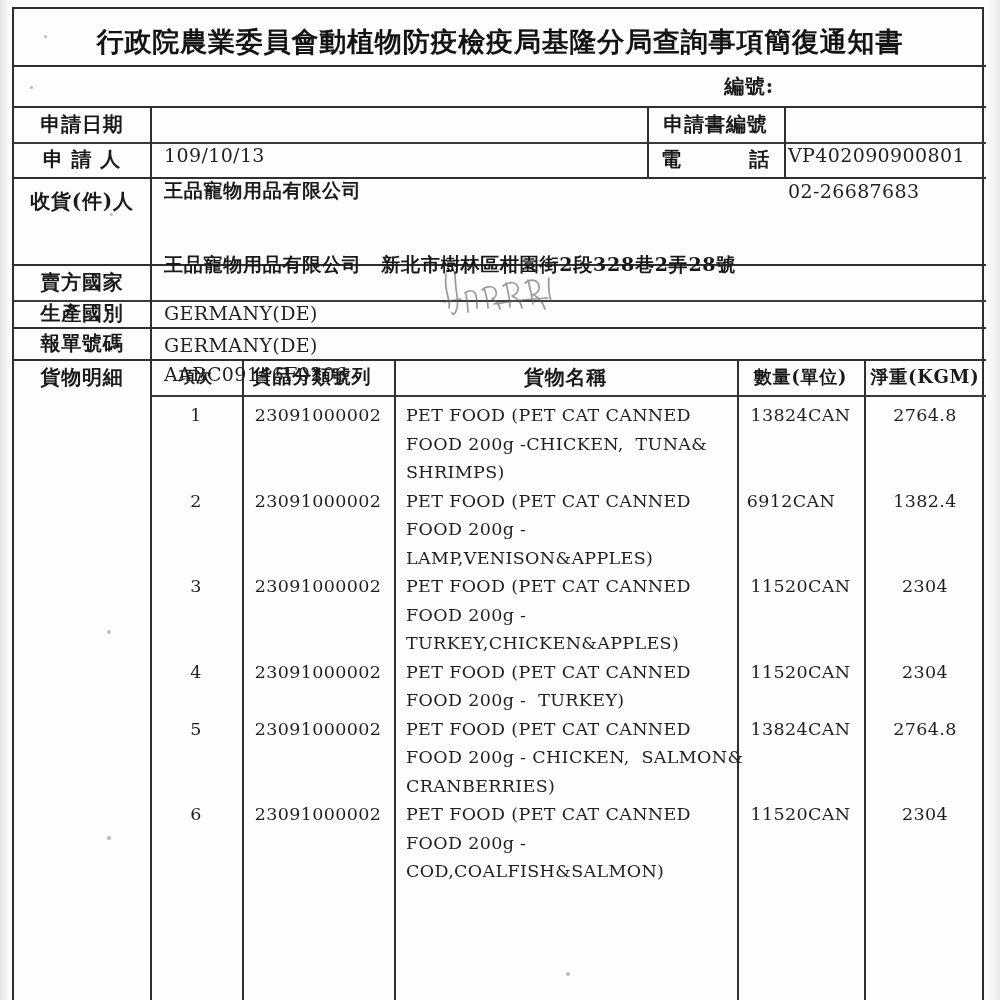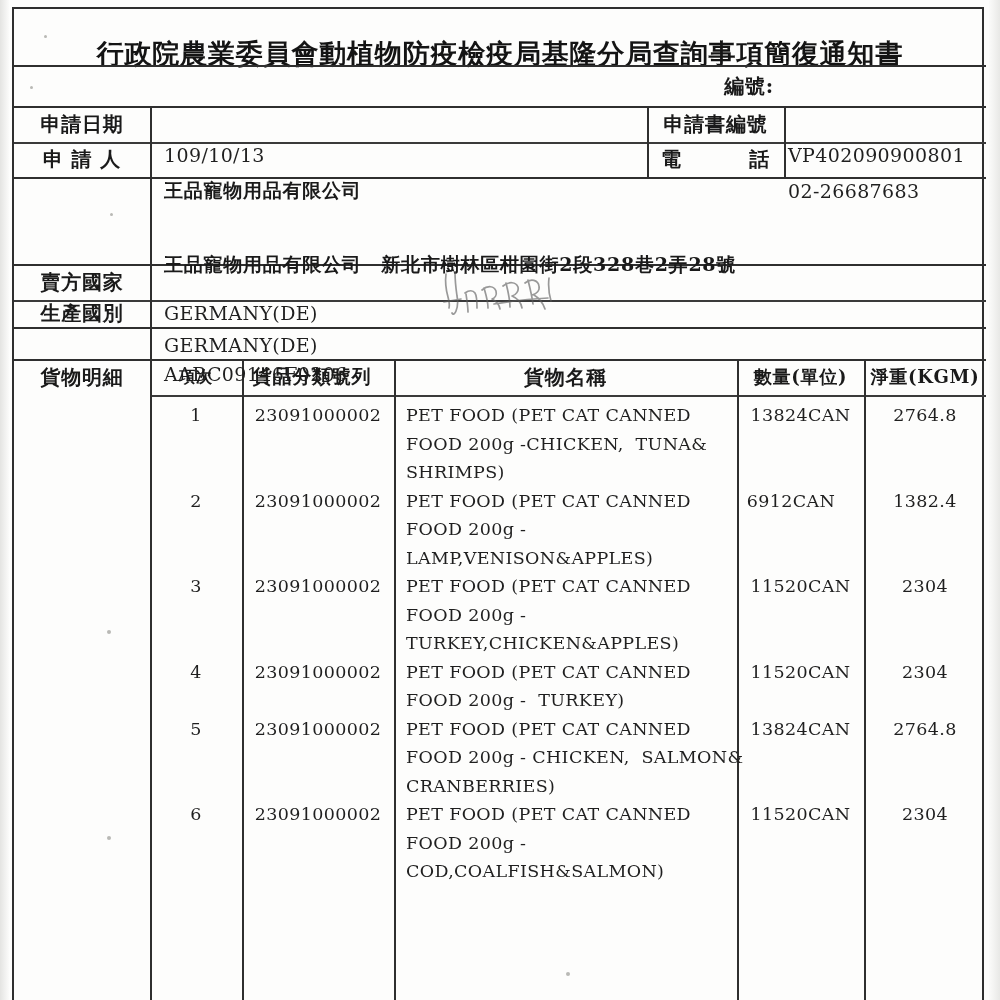--- a/index.html
+++ b/index.html
@@ -80,21 +80,21 @@
   }
   
   .val {
     font-family: "DejaVu Serif", "Liberation Serif", serif;
     letter-spacing: 0.02em;
     color: #1f1f1f;
   }
 
   #title {
     position: absolute;
-    left: 0; top: 16px; width: 972px; height: 58px;
+    left: 0; top: 4px; width: 972px; height: 58px;
     display: flex; align-items: center; justify-content: center;
     font-size: 27px;
     font-weight: 700;
     letter-spacing: 0.03em;
     color: #141414;
   }
 
   #serial-row {
     position: absolute;
     left: 0; top: 58px; width: 972px; height: 39px;
@@ -195,28 +195,30 @@
     <div class="cell cn v18" style="left:136px; top:133px; width:497px; height:35px; padding-left:14px; font-weight:600;">王品寵物用品有限公司</div>
 
     <div class="cell cn lbl" style="left:633px; top:133px; width:137px; height:35px;">
       <span class="lbl-spread">
         <span>電</span>
         <span>話</span>
       </span>
     </div>
     <div class="cell val v18" style="left:770px; top:133px; width:202px; height:35px; padding-left:4px;">02-26687683</div>
 
+    <div class="cell cn lbl center top" style="left:0; top:168px; width:136px; height:87px; padding-top:11px;">收貨(件)人</div>
     <div class="cell cn v18" style="left:136px; top:168px; width:836px; height:87px; padding-left:14px; padding-top:44px; font-weight:600; align-items:flex-start;">王品寵物用品有限公司　新北市樹林區柑園街2段328巷2弄28號</div>
 
     <div class="cell cn lbl center" style="left:0; top:255px; width:136px; height:36px;">賣方國家</div>
     <div class="cell val v18" style="left:136px; top:255px; width:836px; height:36px; padding-left:14px;">GERMANY(DE)</div>
 
     <div class="cell cn lbl center" style="left:0; top:291px; width:136px; height:27px;">生產國別</div>
     <div class="cell val v18" style="left:136px; top:291px; width:836px; height:27px; padding-left:14px;">GERMANY(DE)</div>
 
+    <div class="cell cn lbl center" style="left:0; top:318px; width:136px; height:32px;">報單號碼</div>
     <div class="cell val v18" style="left:136px; top:318px; width:836px; height:32px; padding-left:14px;">AABC09146F0206</div>
 
     <div class="cell cn center" style="left:0; top:350px; width:136px; height:36px; font-size:20px;font-family:Liberation Mono, monospace;">貨物明細</div>
     <div class="cell cn center" style="left:136px; top:350px; width:92px; height:36px; font-size:16px;">項次</div>
     <div class="cell cn center" style="left:224px; top:350px; width:148px; height:36px; font-size:19px;">貨品分類號列</div>
     <div class="cell cn center" style="left:380px; top:350px; width:343px; height:36px; font-size:20px;">貨物名稱</div>
     <div class="cell cn center" style="left:723px; top:350px; width:127px; height:36px; font-size:18px;">數量(單位)</div>
     <div class="cell cn center" style="left:850px; top:350px; width:122px; height:36px; font-size:18px;">淨重(KGM)</div>
 
     <div id="item-rows">

